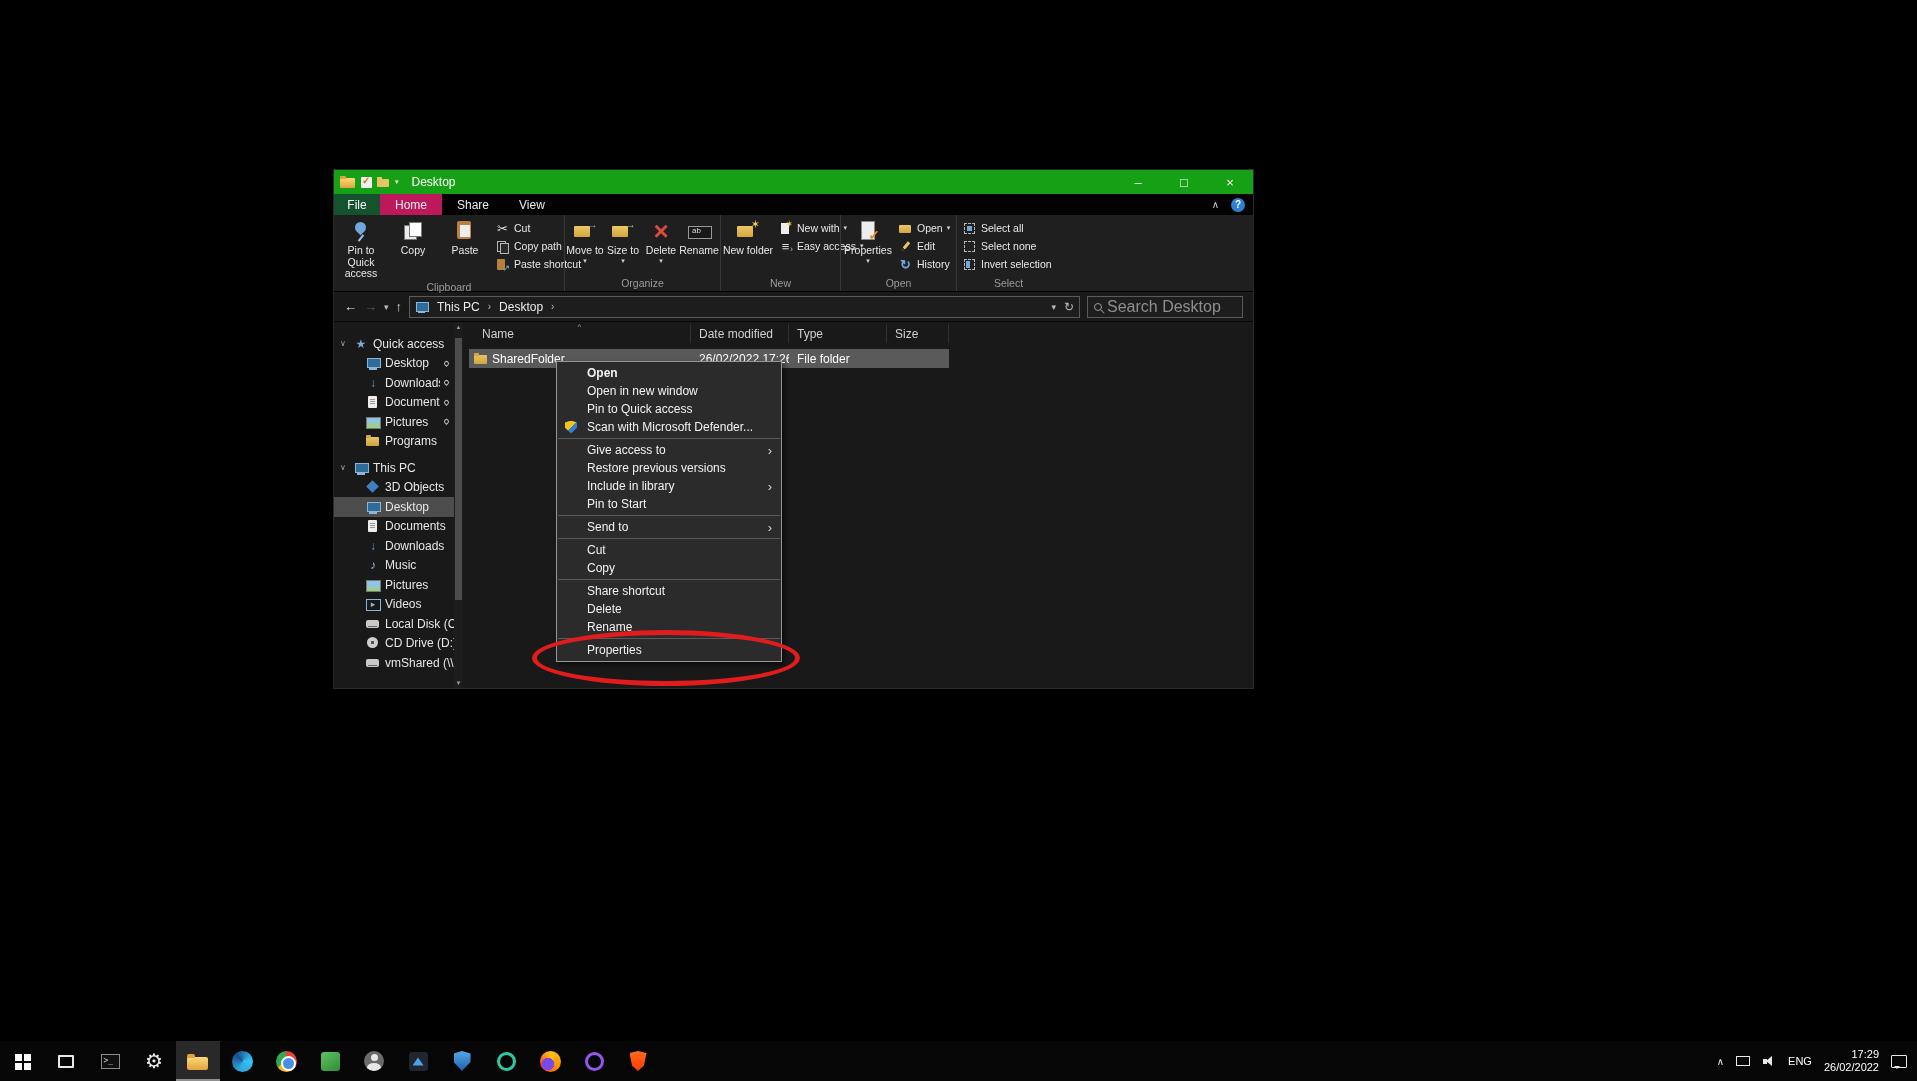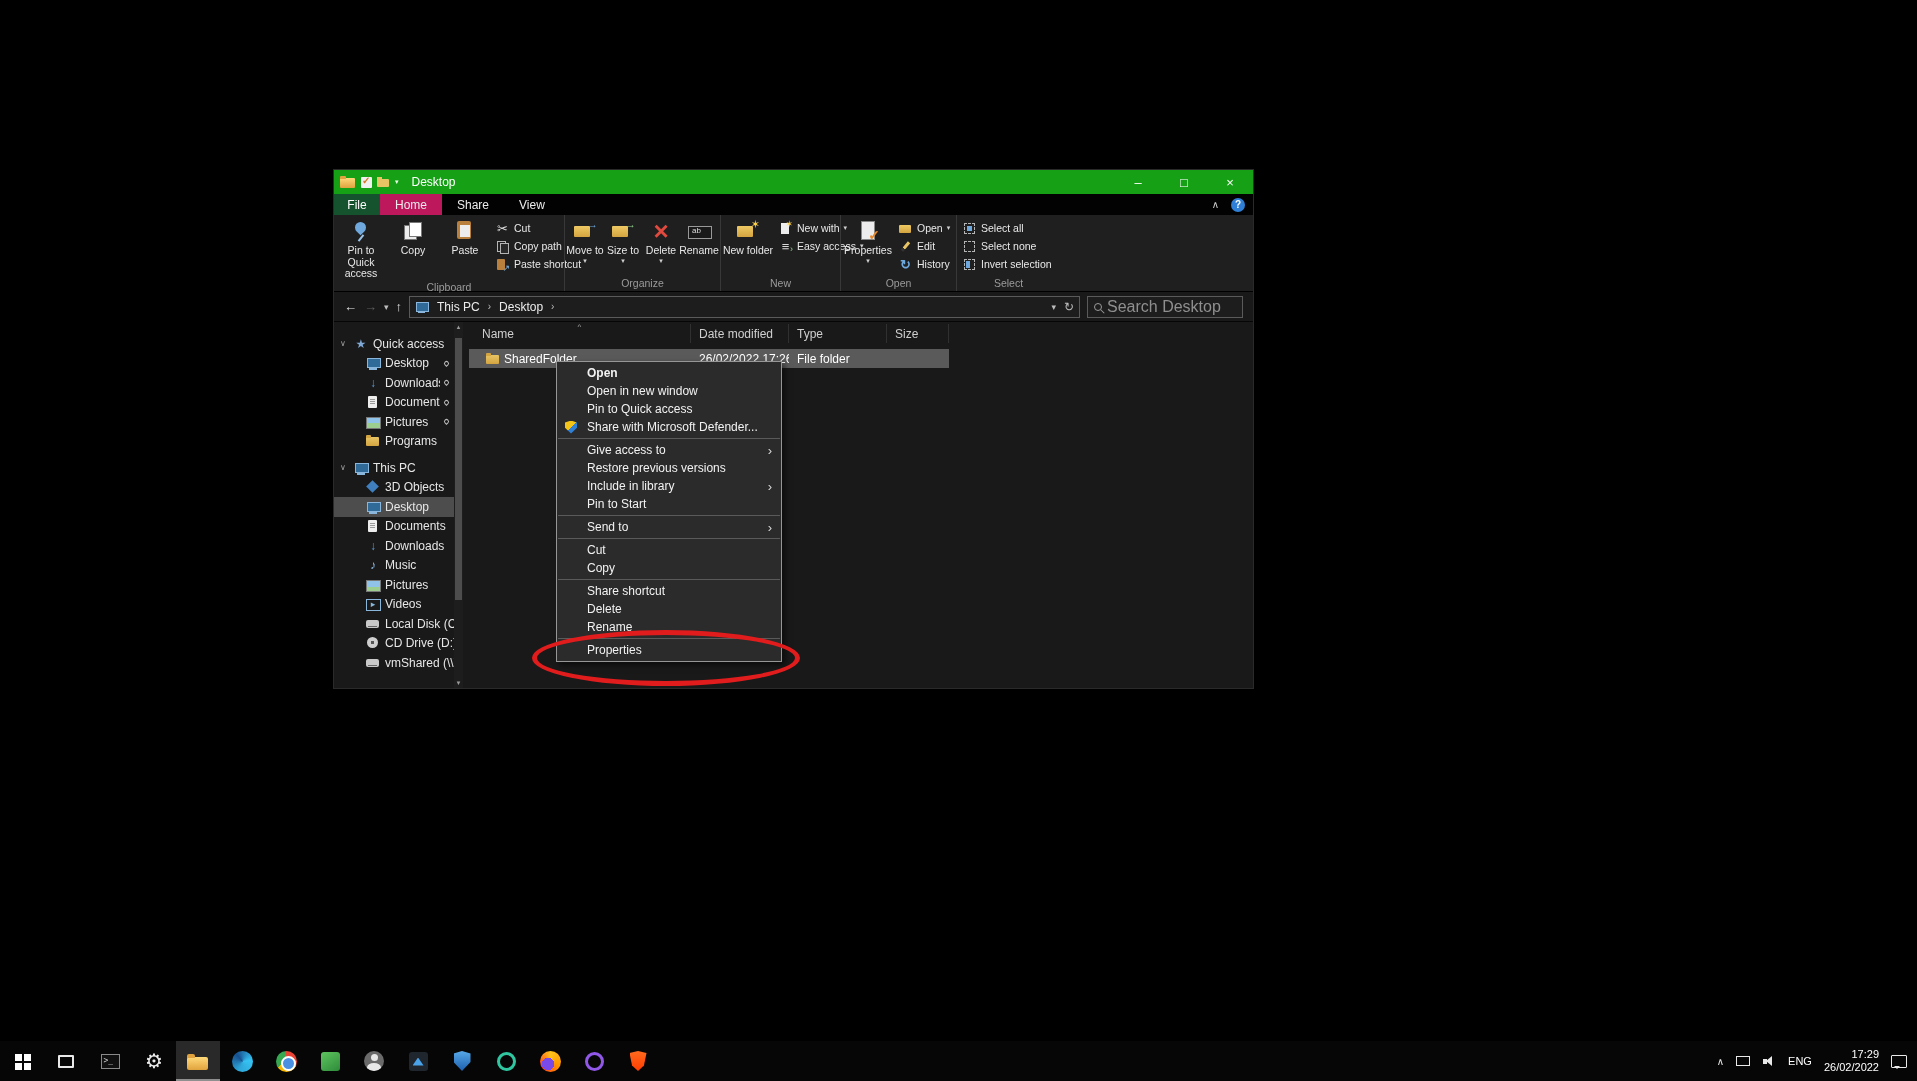--- a/index.html
+++ b/index.html
@@ -145,21 +145,21 @@
 .list{flex:1;position:relative;padding:2px 4px 0 6px}
 .cols{display:flex;height:19px;color:#cfcfcf}
 .col{display:flex;align-items:center;padding-left:8px;border-right:1px solid #303030;position:relative;height:100%}
 .col.name{width:222px;padding-left:13px}
 .col.date{width:98px}
 .col.type{width:98px}
 .col.size{width:62px}
 .sortmark{position:absolute;top:-2px;left:50%;transform:translateX(-50%);font-size:8px;color:#aaa}
 .row{height:19px;display:flex;align-items:center;margin-top:6px;width:480px;background:#5a5a5a;color:#fff}
 .cell{display:flex;align-items:center;overflow:hidden;white-space:nowrap}
-.cell.name{width:222px;padding-left:16px;gap:4px}
+.cell.name{width:222px;padding-left:4px;gap:4px}
 .cell.date{width:98px;padding-left:8px}
 .cell.type{width:98px;padding-left:8px}
 .cell.size{width:62px;padding-left:8px}
 .row .sb-icon{width:15px;height:15px}
 
 
 .ctx{position:absolute;left:222px;top:191px;width:226px;background:#2b2b2b;border:1px solid #969696;padding:2px 0;z-index:5;box-shadow:3px 3px 6px rgba(0,0,0,.55)}
 .ctx-item{height:18px;display:flex;align-items:center;padding:0 8px 0 30px;position:relative;color:#f2f2f2}
 .ctx-item.bold{font-weight:bold}
 .ctx-item .cicon{position:absolute;left:7px;width:15px;height:15px}
@@ -620,21 +620,21 @@
         </div>
 
         <div class="ctx-item">
           <span class="cicon"></span>
           <span>Pin to Quick access</span>
 
         </div>
 
         <div class="ctx-item">
           <span class="cicon ic-defender"></span>
-          <span>Share with Microsoft Defender...</span>
+          <span>Scan with Microsoft Defender...</span>
 
         </div>
       <div class="msep"></div>
         <div class="ctx-item submenu">
           <span class="cicon"></span>
           <span>Give access to</span>
           <span class="subarrow"></span>
         </div>
 
         <div class="ctx-item">

